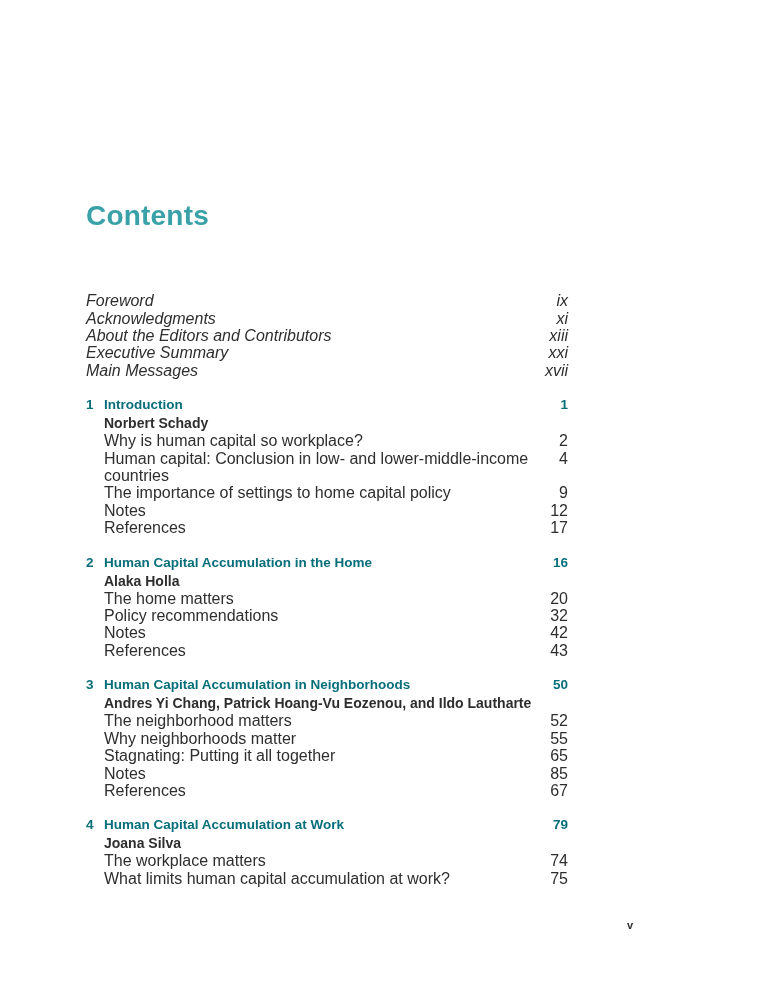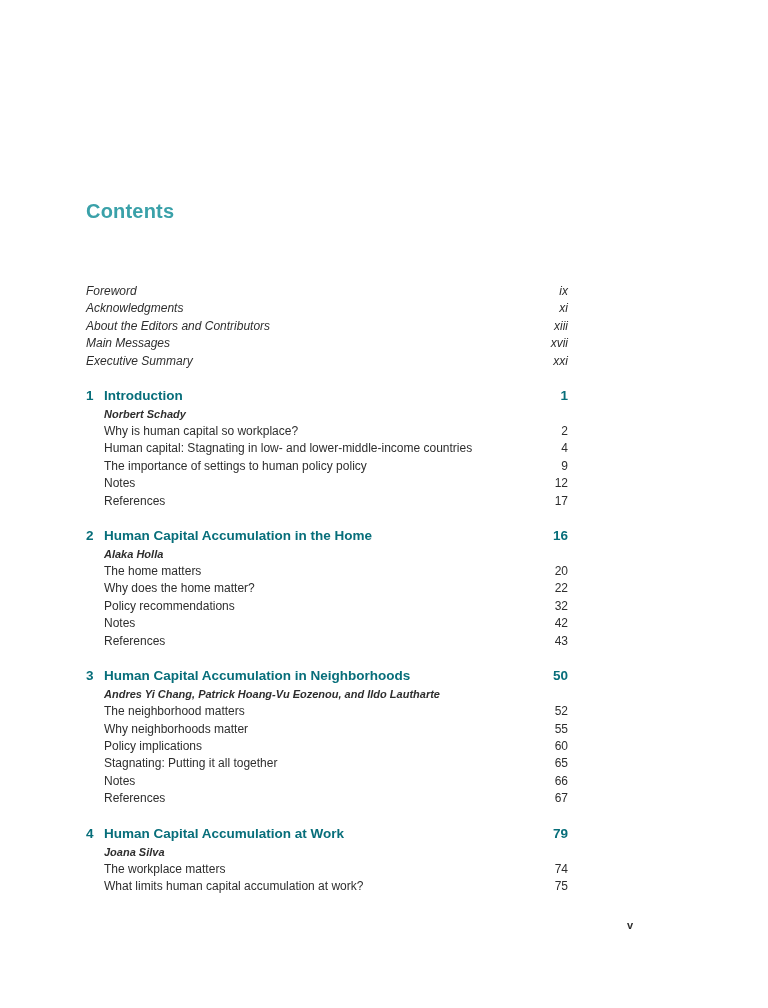--- a/index.html
+++ b/index.html
@@ -11,34 +11,34 @@
   body { position: relative; color: var(--text, #2e2e2e); overflow: hidden; }
 
   .content {
     position: absolute;
     left: 86px; top: 0;
     width: 482px;
   }
 
   .toc-title {
     margin-top: 200px;
-    font-size: 20px;
+    font-size: 28px;
     line-height: 1.15;
     font-weight: bold;
     letter-spacing: 0.2px;
     color: var(--title-teal, #3aa1a9);
   }
 
   .front-matter { margin-top: 60px; }
 
   .row {
     display: flex;
     justify-content: space-between;
     align-items: baseline;
-    font-size: 12px;
+    font-size: 16px;
     line-height: 17.4px;
   }
   .front-matter .row { font-style: italic; }
   .row .label { padding-right: 12px; }
   .row .pg { white-space: nowrap; }
 
   .chapter { margin-top: 16px; }
 
   .ch-head {
     display: flex;
@@ -47,24 +47,23 @@
     font-size: 13.5px;
     line-height: 19px;
     color: var(--chapter-teal, #076e7a);
   }
   .ch-num { width: 18px; flex: none; }
   .ch-title { flex: 1; padding-right: 12px; }
 
   .ch-body { padding-left: 18px; }
 
   .authors {
-    font-size: 11px;
+    font-size: 14px;
     line-height: 18px;
     font-weight: bold;
-    font-style: italic;
     color: var(--text, #2e2e2e);
   }
 
   .folio {
     position: absolute;
     left: 627px;
     top: 919px;
     font-size: 11px;
     font-weight: bold;
     color: var(--text, #2e2e2e);
@@ -84,47 +83,47 @@
     </div>
     <div class="row">
       <span class="label">Acknowledgments</span>
       <span class="pg">xi</span>
     </div>
     <div class="row">
       <span class="label">About the Editors and Contributors</span>
       <span class="pg">xiii</span>
     </div>
     <div class="row">
+      <span class="label">Executive Summary</span>
+      <span class="pg">xxi</span>
+    </div>
+    <div class="row">
       <span class="label">Main Messages</span>
       <span class="pg">xvii</span>
-    </div>
-    <div class="row">
-      <span class="label">Executive Summary</span>
-      <span class="pg">xxi</span>
     </div>
   </div>
 
   <div class="chapter">
     <div class="ch-head">
       <span class="ch-num">1</span>
       <span class="ch-title">Introduction</span>
       <span class="pg">1</span>
     </div>
     <div class="ch-body">
       <div class="authors">Norbert Schady</div>
       <div class="row">
         <span class="label">Why is human capital so workplace?</span>
         <span class="pg">2</span>
       </div>
       <div class="row">
-        <span class="label">Human capital: Stagnating in low- and lower-middle-income countries</span>
+        <span class="label">Human capital: Conclusion in low- and lower-middle-income countries</span>
         <span class="pg">4</span>
       </div>
       <div class="row">
-        <span class="label">The importance of settings to human policy policy</span>
+        <span class="label">The importance of settings to home capital policy</span>
         <span class="pg">9</span>
       </div>
       <div class="row">
         <span class="label">Notes</span>
         <span class="pg">12</span>
       </div>
       <div class="row">
         <span class="label">References</span>
         <span class="pg">17</span>
       </div>
@@ -137,24 +136,20 @@
       <span class="ch-title">Human Capital Accumulation in the Home</span>
       <span class="pg">16</span>
     </div>
     <div class="ch-body">
       <div class="authors">Alaka Holla</div>
       <div class="row">
         <span class="label">The home matters</span>
         <span class="pg">20</span>
       </div>
       <div class="row">
-        <span class="label">Why does the home matter?</span>
-        <span class="pg">22</span>
-      </div>
-      <div class="row">
         <span class="label">Policy recommendations</span>
         <span class="pg">32</span>
       </div>
       <div class="row">
         <span class="label">Notes</span>
         <span class="pg">42</span>
       </div>
       <div class="row">
         <span class="label">References</span>
         <span class="pg">43</span>
@@ -172,30 +167,26 @@
       <div class="authors">Andres Yi Chang, Patrick Hoang-Vu Eozenou, and Ildo Lautharte</div>
       <div class="row">
         <span class="label">The neighborhood matters</span>
         <span class="pg">52</span>
       </div>
       <div class="row">
         <span class="label">Why neighborhoods matter</span>
         <span class="pg">55</span>
       </div>
       <div class="row">
-        <span class="label">Policy implications</span>
-        <span class="pg">60</span>
-      </div>
-      <div class="row">
         <span class="label">Stagnating: Putting it all together</span>
         <span class="pg">65</span>
       </div>
       <div class="row">
         <span class="label">Notes</span>
-        <span class="pg">66</span>
+        <span class="pg">85</span>
       </div>
       <div class="row">
         <span class="label">References</span>
         <span class="pg">67</span>
       </div>
     </div>
   </div>
 
   <div class="chapter">
     <div class="ch-head">

